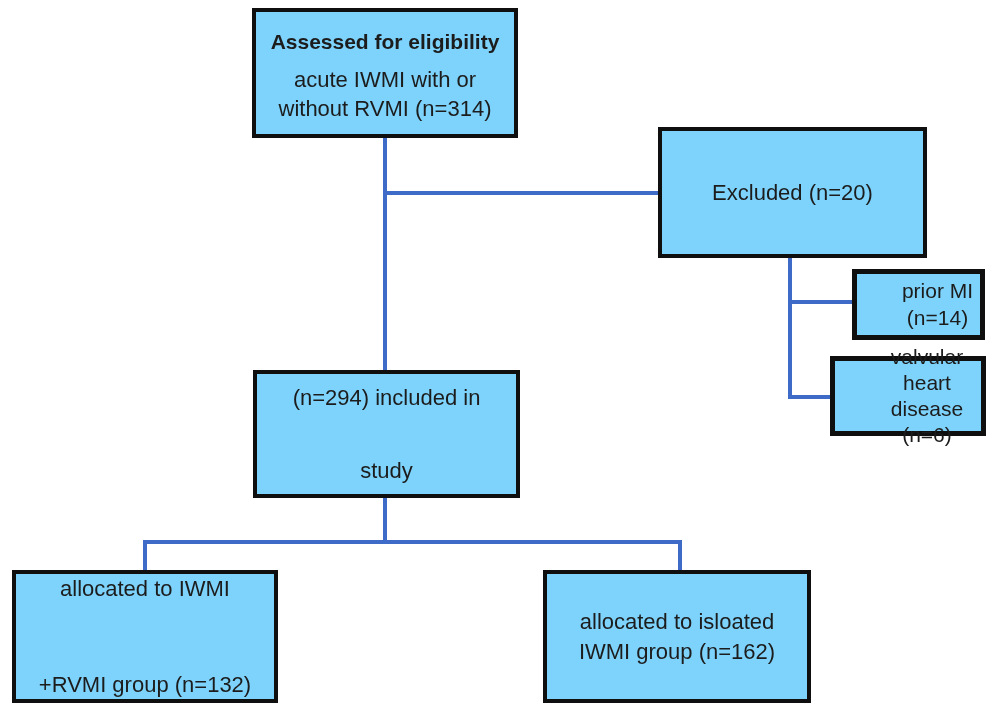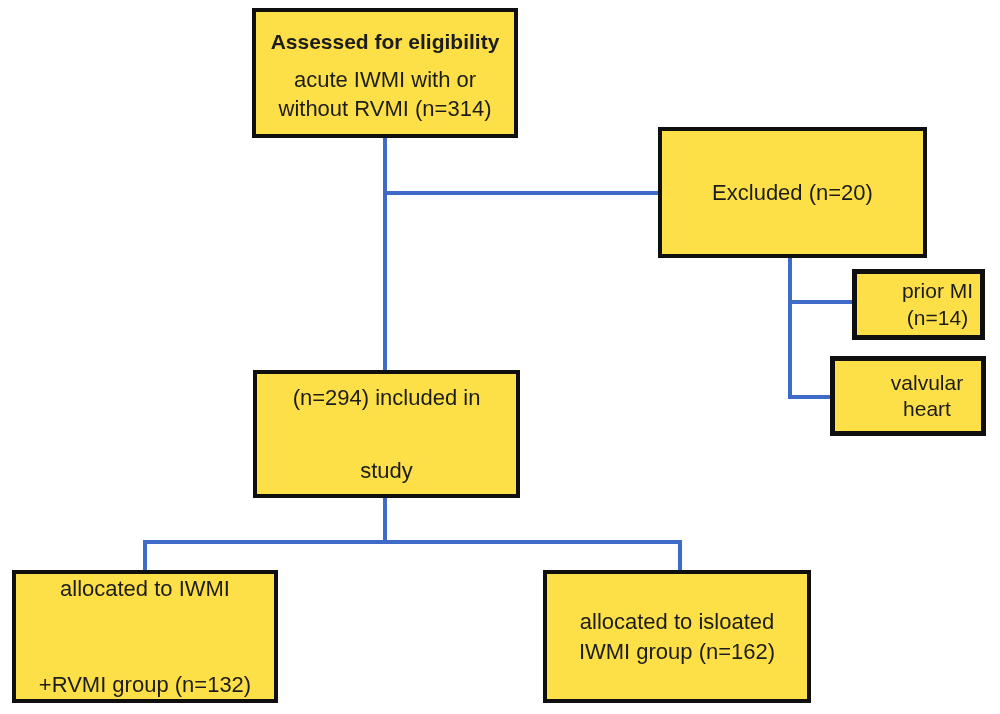--- a/index.html
+++ b/index.html
@@ -10,21 +10,21 @@
   }
   .canvas {
     position: relative;
     width: 1000px;
     height: 714px;
     background: #ffffff;
     overflow: hidden;
   }
   .node {
     position: absolute;
-    background: #fde047;
+    background: #7dd3fc;
     border: 4px solid #0f0f0f;
     display: flex;
     flex-direction: column;
     align-items: center;
     justify-content: center;
     text-align: center;
     font-size: 22px;
     line-height: 1.32;
     z-index: 2;
   }
@@ -80,20 +80,21 @@
     <div>Excluded (n=20)</div>
   </div>
 
   <div class="node small" id="box-prior-mi" style="border-color: rgb(15, 15, 15); color: rgb(28, 28, 28);">
     <div>prior MI</div>
     <div>(n=14)</div>
   </div>
 
   <div class="node small" id="box-valvular" style="border-color: rgb(15, 15, 15); color: rgb(28, 28, 28);">
     <div>valvular heart</div>
+    <div>disease (n=6)</div>
   </div>
 
   <div class="node" id="box-included" style="border-color: rgb(15, 15, 15); color: rgb(28, 28, 28);">
     <div>(n=294) included in</div>
     <div>study</div>
   </div>
 
   <div class="node" id="box-alloc-rvmi" style="border-color: rgb(15, 15, 15); color: rgb(28, 28, 28);">
     <div>allocated to IWMI</div>
     <div>+RVMI group (n=132)</div>

